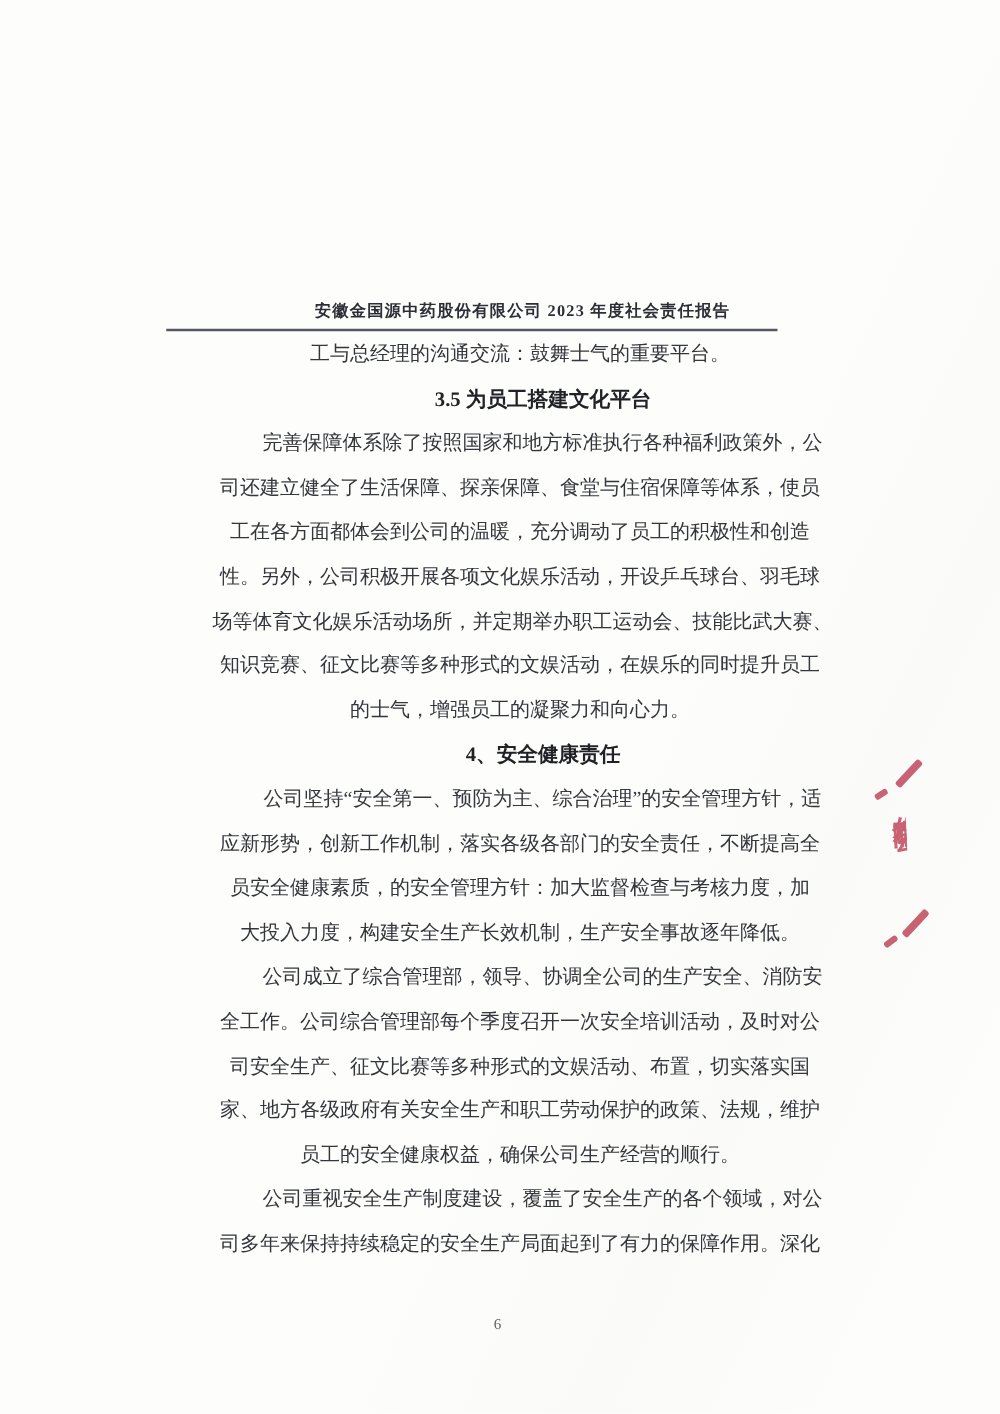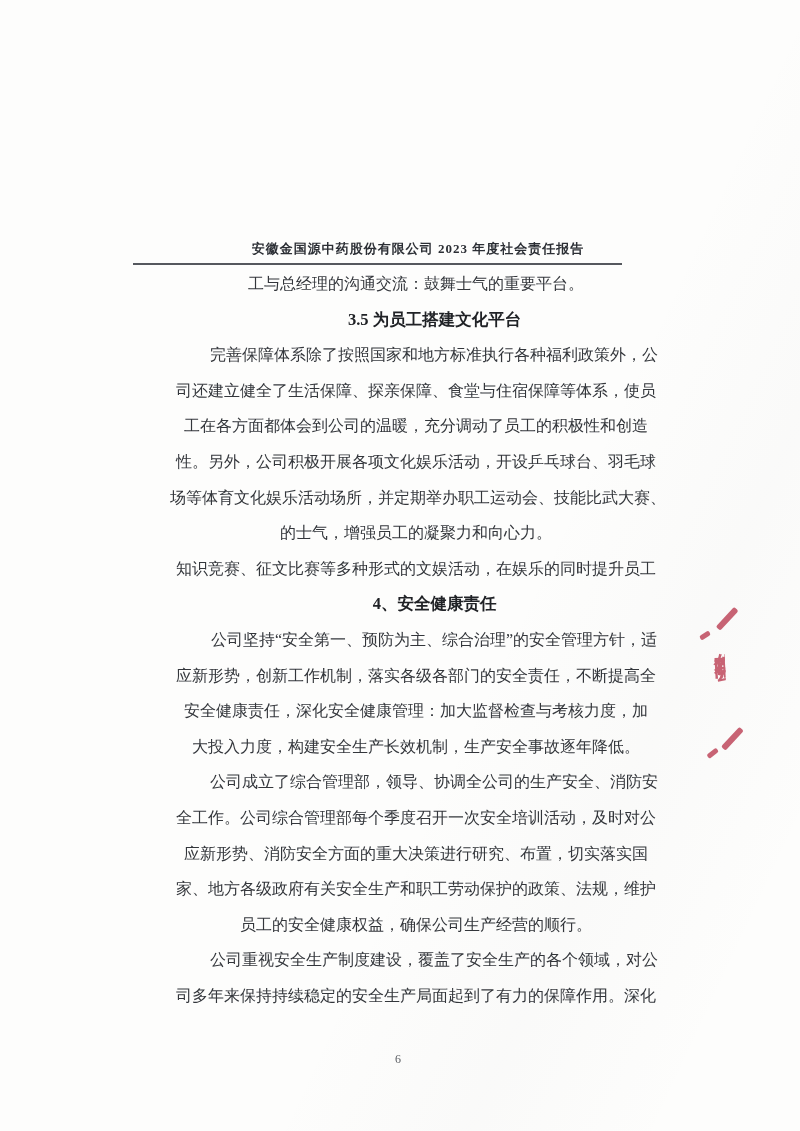--- a/index.html
+++ b/index.html
@@ -115,37 +115,37 @@
   </div>
 
   <div class="heading">3.5 为员工搭建文化平台</div>
 
   <div class="para">
     <div class="line first">完善保障体系除了按照国家和地方标准执行各种福利政策外，公</div>
     <div class="line">司还建立健全了生活保障、探亲保障、食堂与住宿保障等体系，使员</div>
     <div class="line">工在各方面都体会到公司的温暖，充分调动了员工的积极性和创造</div>
     <div class="line">性。另外，公司积极开展各项文化娱乐活动，开设乒乓球台、羽毛球</div>
     <div class="line">场等体育文化娱乐活动场所，并定期举办职工运动会、技能比武大赛、</div>
+    <div class="line">知识竞赛、征文比赛等多种形式的文娱活动，在娱乐的同时提升员工</div>
     <div class="line">的士气，增强员工的凝聚力和向心力。</div>
-    <div class="line">知识竞赛、征文比赛等多种形式的文娱活动，在娱乐的同时提升员工</div>
   </div>
 
   <div class="heading">4、安全健康责任</div>
 
   <div class="para">
     <div class="line first">公司坚持“安全第一、预防为主、综合治理”的安全管理方针，适</div>
     <div class="line">应新形势，创新工作机制，落实各级各部门的安全责任，不断提高全</div>
-    <div class="line">安全健康责任，深化安全健康管理：加大监督检查与考核力度，加</div>
+    <div class="line">员安全健康素质，的安全管理方针：加大监督检查与考核力度，加</div>
     <div class="line">大投入力度，构建安全生产长效机制，生产安全事故逐年降低。</div>
   </div>
 
   <div class="para">
     <div class="line first">公司成立了综合管理部，领导、协调全公司的生产安全、消防安</div>
     <div class="line">全工作。公司综合管理部每个季度召开一次安全培训活动，及时对公</div>
-    <div class="line">应新形势、消防安全方面的重大决策进行研究、布置，切实落实国</div>
+    <div class="line">司安全生产、征文比赛等多种形式的文娱活动、布置，切实落实国</div>
     <div class="line">家、地方各级政府有关安全生产和职工劳动保护的政策、法规，维护</div>
     <div class="line">员工的安全健康权益，确保公司生产经营的顺行。</div>
   </div>
 
   <div class="para">
     <div class="line first">公司重视安全生产制度建设，覆盖了安全生产的各个领域，对公</div>
     <div class="line">司多年来保持持续稳定的安全生产局面起到了有力的保障作用。深化</div>
   </div>
 
 </div>

